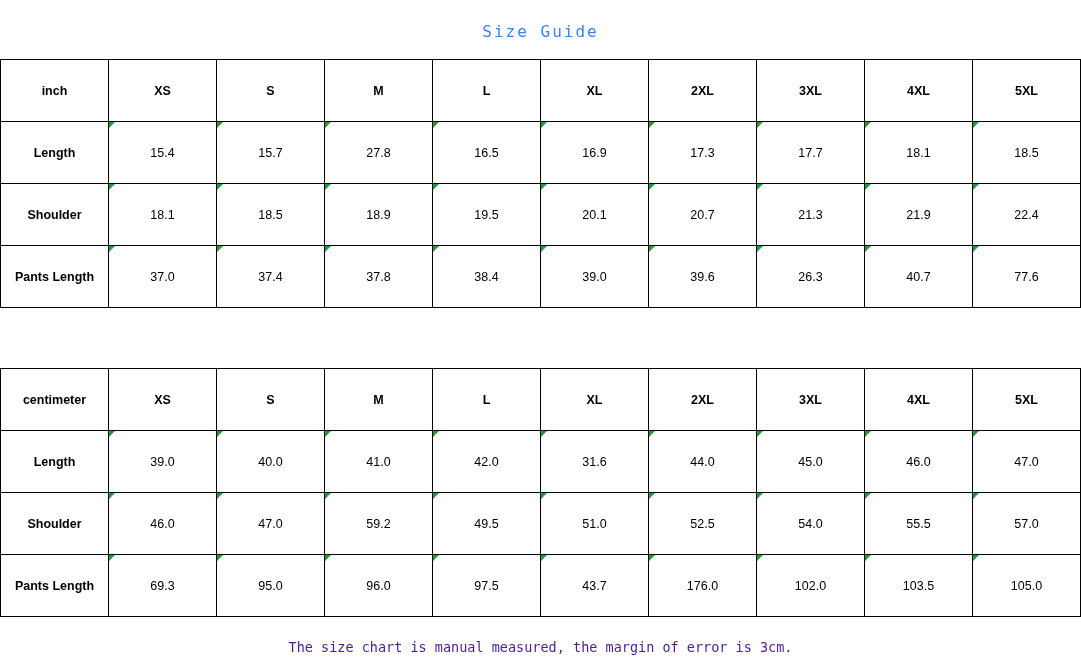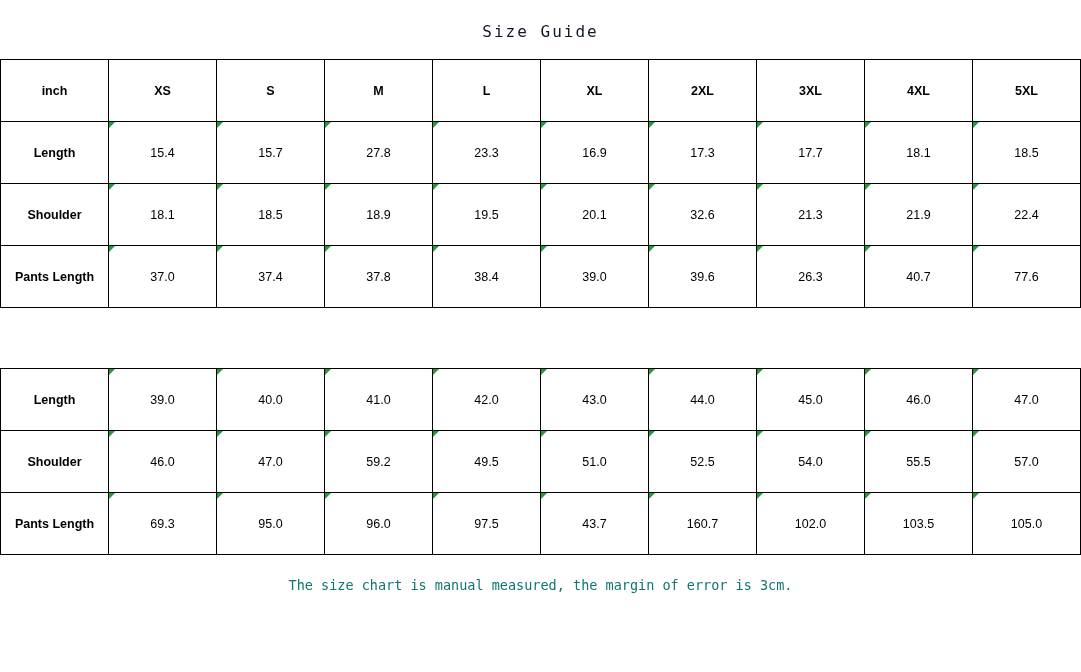--- a/index.html
+++ b/index.html
@@ -18,21 +18,21 @@
     position: relative;
     width: 1081px;
     height: 672px;
     box-sizing: border-box;
   }
   .title {
     text-align: center;
     font-family: "DejaVu Sans Mono", monospace;
     font-size: 16px;
     letter-spacing: 2px;
-    color: #0f172a;
+    color: #3b82f6;
     padding-top: 22px;
     padding-bottom: 18px;
   }
   table.size-table {
     width: 1081px;
     border-collapse: collapse;
     table-layout: fixed;
   }
   table.size-table td {
     border: 1px solid #000000;
@@ -64,21 +64,21 @@
     border-right: 6px solid transparent;
   }
   .spacer {
     height: 60px;
     width: 1081px;
   }
   .footnote {
     text-align: center;
     font-family: "DejaVu Sans Mono", monospace;
     font-size: 13.5px;
-    color: #0f766e;
+    color: #4c1d95;
     padding-top: 22px;
   }
   .first-col { width: 108px; }
 </style>
 </head>
 <body>
 
 <div class="page">
 
   <div class="title">Size Guide</div>
@@ -107,35 +107,35 @@
         <td class="colhead">2XL</td>
         <td class="colhead">3XL</td>
         <td class="colhead">4XL</td>
         <td class="colhead">5XL</td>
       </tr>
       <tr>
         <td class="rowhead">Length</td>
         <td class="mark">15.4</td>
         <td class="mark">15.7</td>
         <td class="mark">27.8</td>
-        <td class="mark">23.3</td>
+        <td class="mark">16.5</td>
         <td class="mark">16.9</td>
         <td class="mark">17.3</td>
         <td class="mark">17.7</td>
         <td class="mark">18.1</td>
         <td class="mark">18.5</td>
       </tr>
       <tr>
         <td class="rowhead">Shoulder</td>
         <td class="mark">18.1</td>
         <td class="mark">18.5</td>
         <td class="mark">18.9</td>
         <td class="mark">19.5</td>
         <td class="mark">20.1</td>
-        <td class="mark">32.6</td>
+        <td class="mark">20.7</td>
         <td class="mark">21.3</td>
         <td class="mark">21.9</td>
         <td class="mark">22.4</td>
       </tr>
       <tr>
         <td class="rowhead">Pants Length</td>
         <td class="mark">37.0</td>
         <td class="mark">37.4</td>
         <td class="mark">37.8</td>
         <td class="mark">38.4</td>
@@ -158,26 +158,38 @@
         <col>
         <col>
         <col>
         <col>
         <col>
         <col>
         <col>
     </colgroup>
     <tbody>
       <tr>
+        <td class="rowhead">centimeter</td>
+        <td class="colhead">XS</td>
+        <td class="colhead">S</td>
+        <td class="colhead">M</td>
+        <td class="colhead">L</td>
+        <td class="colhead">XL</td>
+        <td class="colhead">2XL</td>
+        <td class="colhead">3XL</td>
+        <td class="colhead">4XL</td>
+        <td class="colhead">5XL</td>
+      </tr>
+      <tr>
         <td class="rowhead">Length</td>
         <td class="mark">39.0</td>
         <td class="mark">40.0</td>
         <td class="mark">41.0</td>
         <td class="mark">42.0</td>
-        <td class="mark">43.0</td>
+        <td class="mark">31.6</td>
         <td class="mark">44.0</td>
         <td class="mark">45.0</td>
         <td class="mark">46.0</td>
         <td class="mark">47.0</td>
       </tr>
       <tr>
         <td class="rowhead">Shoulder</td>
         <td class="mark">46.0</td>
         <td class="mark">47.0</td>
         <td class="mark">59.2</td>
@@ -188,21 +200,21 @@
         <td class="mark">55.5</td>
         <td class="mark">57.0</td>
       </tr>
       <tr>
         <td class="rowhead">Pants Length</td>
         <td class="mark">69.3</td>
         <td class="mark">95.0</td>
         <td class="mark">96.0</td>
         <td class="mark">97.5</td>
         <td class="mark">43.7</td>
-        <td class="mark">160.7</td>
+        <td class="mark">176.0</td>
         <td class="mark">102.0</td>
         <td class="mark">103.5</td>
         <td class="mark">105.0</td>
       </tr>
     </tbody>
   </table>
 
   <div class="footnote">The size chart is manual measured, the margin of error is 3cm.</div>
 
 </div>

